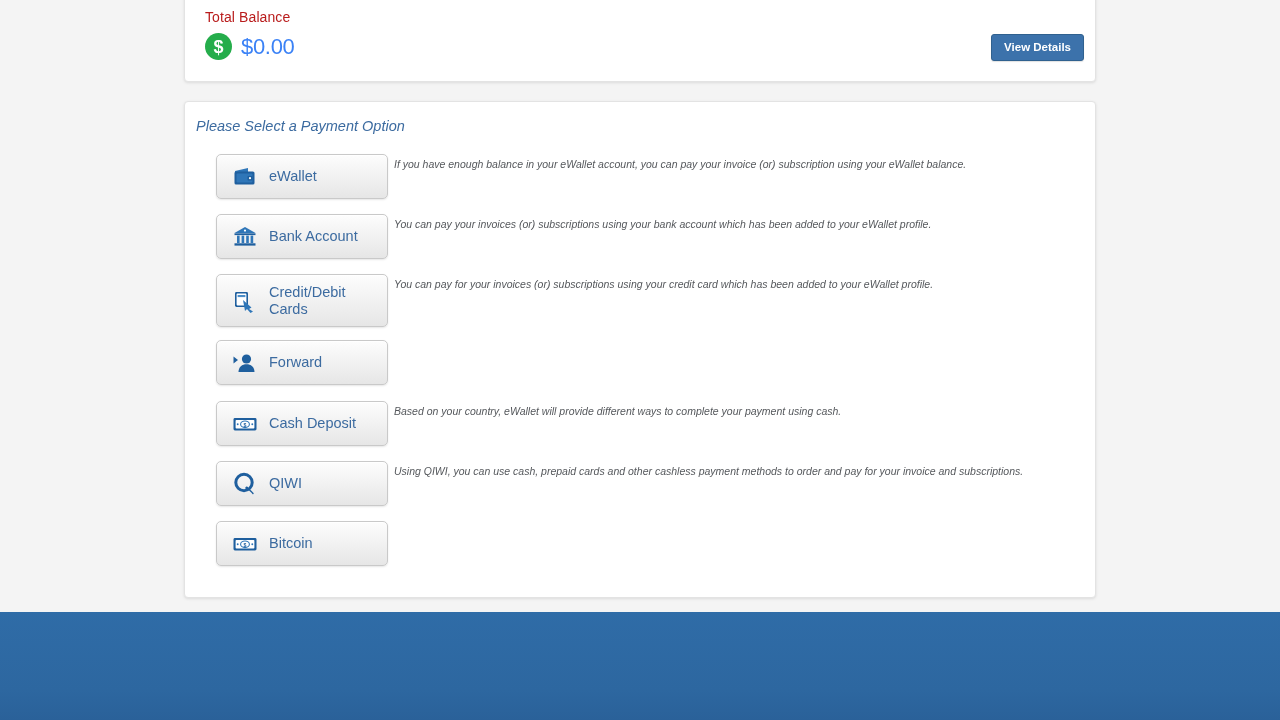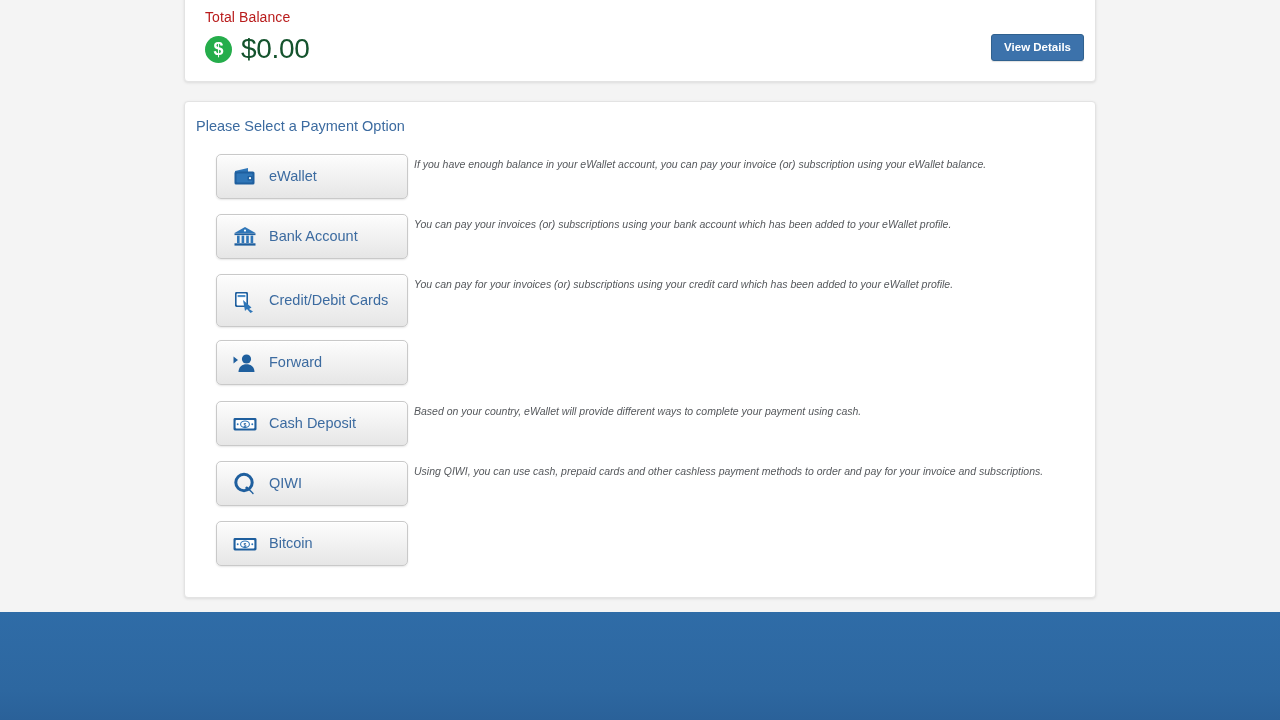--- a/index.html
+++ b/index.html
@@ -35,44 +35,44 @@
     width: 27px; height: 27px; border-radius: 50%;
     background: #25ad4b; position: relative; flex: none;
   }
   .coin::after {
     content: "$";
     position: absolute; left: 0; right: 0; top: 50%;
     transform: translateY(-50%);
     text-align: center; color: #fff;
     font: bold 18px "Liberation Sans", sans-serif;
   }
-  .balance-amount { font-size: 28px; color: #14532d; letter-spacing: -.3px; }
+  .balance-amount { font-size: 22px; color: #3b82f6; letter-spacing: -.3px; }
 
   .view-details {
     position: absolute; right: 11px; top: 63px;
     background: #3c72ab;
     border: 1px solid #30618f;
     border-radius: 3px;
     color: #ffffff;
     font: bold 11.5px "Liberation Sans", sans-serif;
     padding: 6px 12px 7px;
     cursor: pointer;
     box-shadow: 0 1px 1px rgba(0,0,0,.12);
   }
 
   
   .section-title {
     position: absolute; left: 11px; top: 16px;
-    font-size: 14.5px; color: #3c6ba0;
+    font-size: 14.5px; color: #3c6ba0; font-style: italic;
   }
   .options { position: absolute; left: 31px; top: 52px; right: 14px; }
   .option-row { display: flex; align-items: flex-start; height: 60px; }
 
   .opt-btn {
-    width: 192px; min-height: 45px;
+    width: 172px; min-height: 45px;
     flex: none;
     display: flex; align-items: center; gap: 11px;
     padding: 6px 10px 6px 15px;
     border: 1px solid #c9c9c9;
     border-radius: 5px;
     background: linear-gradient(to bottom, #fdfdfd 0%, #f2f2f2 48%, #e6e6e6 100%);
     box-shadow: inset 0 1px 0 #ffffff, 0 1px 2px rgba(0,0,0,.10);
     cursor: pointer;
   }
   .opt-btn.tall { min-height: 53px; }

